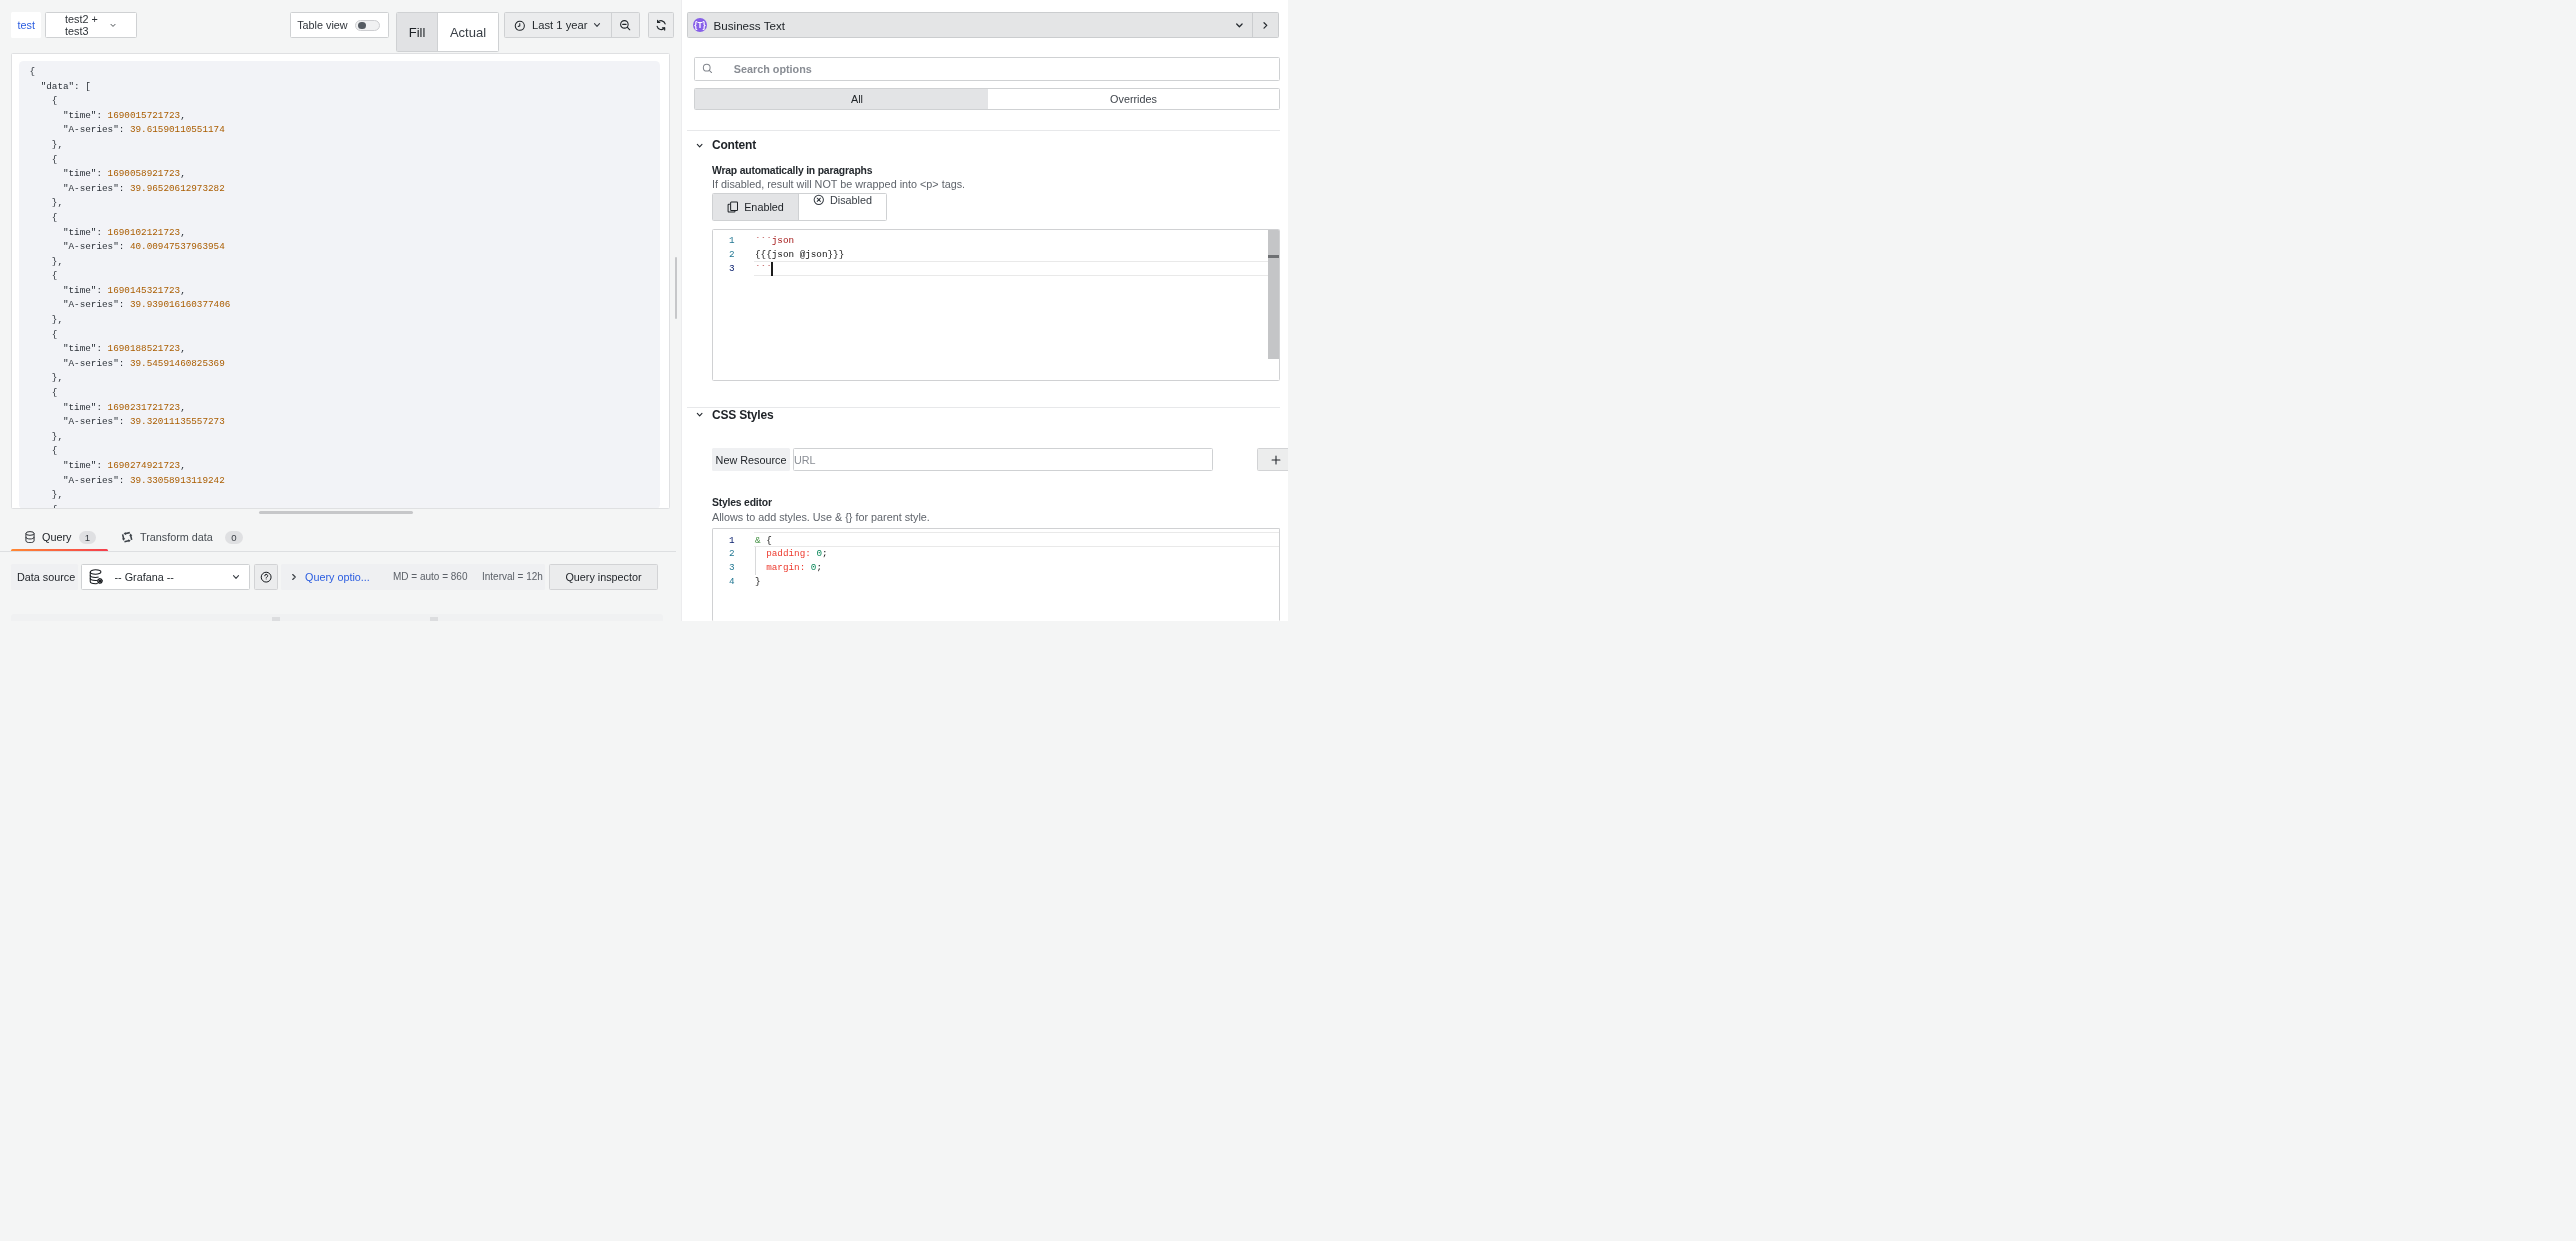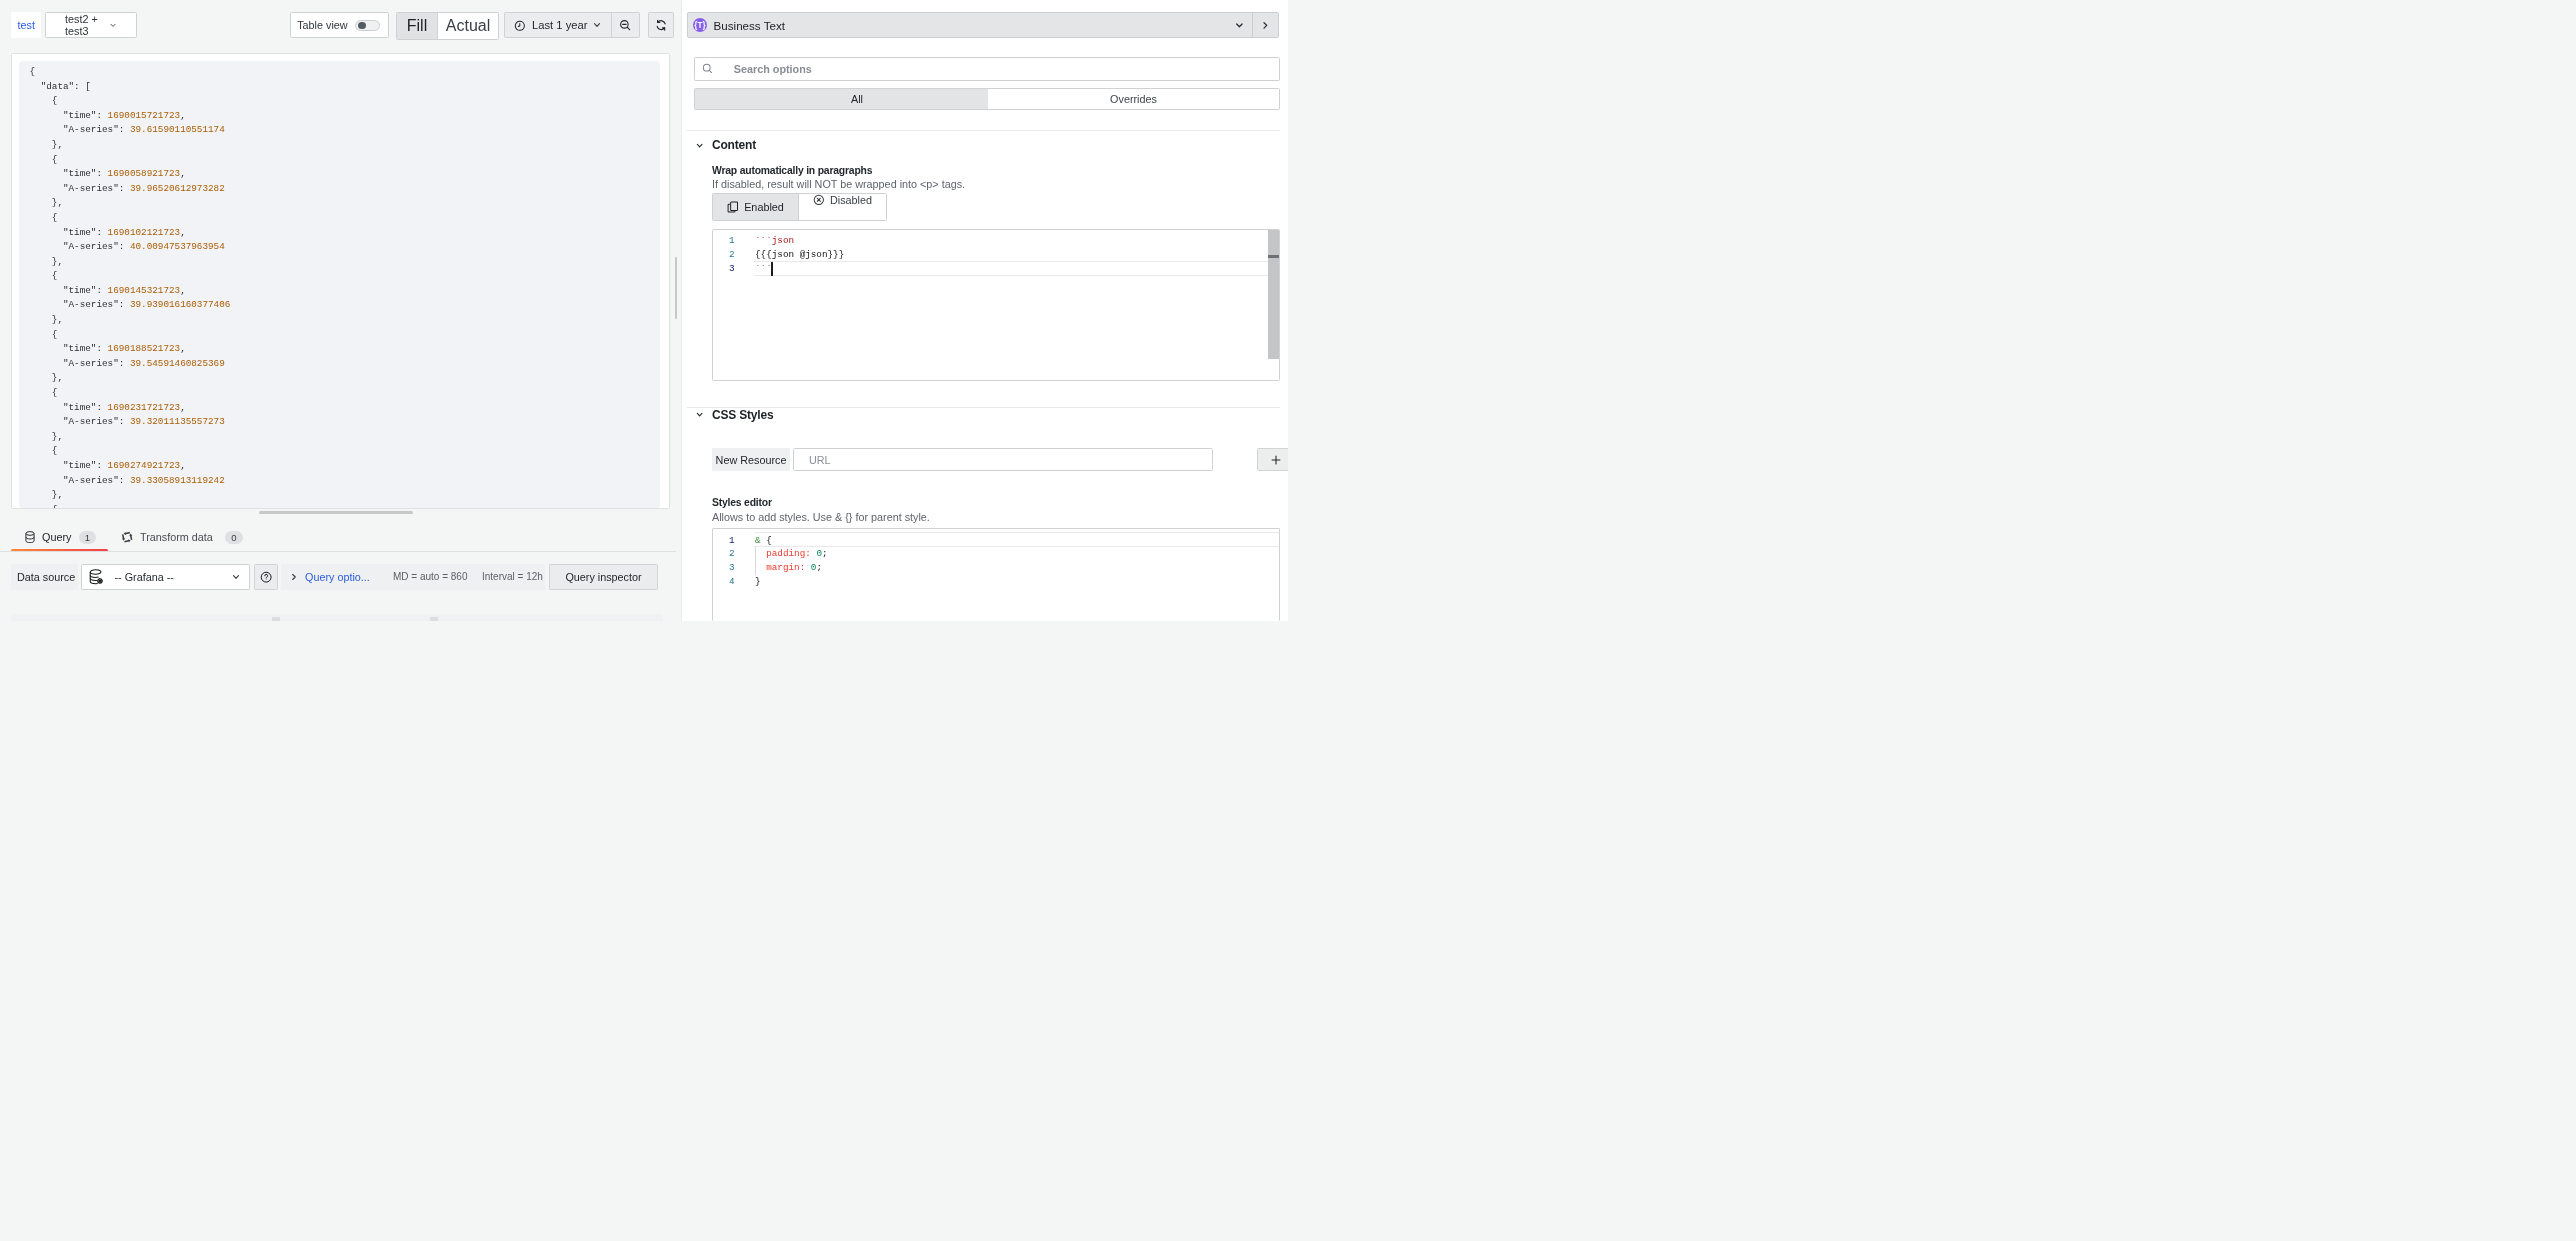--- a/index.html
+++ b/index.html
@@ -8,21 +8,21 @@
 .abs { position:absolute; }
 .flex { display:flex; align-items:center; }
 svg { display:block; }
 
 
 .chip-test { left:11.2px; top:12.3px; width:30px; height:26px; background:#fff; border-radius:1.5px; color:#2b5de0; font-size:10.8px; justify-content:center; }
 .btn-dash { left:45px; top:12.3px; width:92px; height:26px; background:#fff; border:0.8px solid #cfd1d3; border-radius:1.5px; font-size:10.8px; color:#2e3338; padding:0 19px; justify-content:space-between; }
 .tableview { left:290px; top:12.3px; width:99px; height:26px; background:#fff; border:0.8px solid #cfd1d3; border-radius:1.5px; padding:0 7.7px 0 6.2px; justify-content:space-between; font-size:10.8px; color:#30353b; }
 .switch { width:25px; height:11.6px; background:#f0f1f2; border:0.8px solid #cdced1; border-radius:7px; position:relative; }
 .switch .knob { position:absolute; left:1.5px; top:1.2px; width:7.7px; height:7.7px; border-radius:50%; background:#555b62; }
-.fillactual { left:396px; top:12.3px; width:103px; height:28px; background:#fff; border:0.8px solid #cfd1d3; border-radius:1.5px; overflow:hidden; font-size:16px; }
+.fillactual { left:396px; top:12.3px; width:103px; height:40px; background:#fff; border:0.8px solid #cfd1d3; border-radius:1.5px; overflow:hidden; font-size:13px; }
 .fillactual .seg1 { width:41px; height:100%; background:#e1e2e4; border-right:0.8px solid #cfd1d3; display:flex; align-items:center; justify-content:center; color:#1e2226; font-weight:500; }
 .fillactual .seg2 { flex:1; height:100%; display:flex; align-items:center; justify-content:center; color:#393f46; }
 .timegroup { left:504px; top:12.3px; width:136px; height:26px; background:#ebeced; border:0.8px solid #cfd1d3; border-radius:1.5px; }
 .timegroup .tp { flex:1; height:100%; display:flex; align-items:center; padding-left:9.3px; border-right:0.8px solid #cfd1d3; }
 .timegroup .tp span { font-size:11.2px; font-weight:500; color:#1f2428; margin:0 4.6px 0 6.2px; }
 .timegroup .zo { width:27px; height:100%; display:flex; align-items:center; justify-content:center; }
 .refresh { left:648px; top:12.3px; width:25.5px; height:26px; background:#ebeced; border:0.8px solid #cfd1d3; border-radius:1.5px; justify-content:center; }
 
 
 .ptitle { left:687px; top:12.3px; width:592px; height:26px; background:#e4e5e6; border:0.8px solid #cbcdcf; border-radius:1.5px; }
@@ -76,21 +76,21 @@
 .monaco .ln.act { color:#0b216f; }
 .monaco .cl { position:absolute; left:41px; right:0; border-top:0.9px solid #e9e9e9; border-bottom:0.9px solid #e9e9e9; box-sizing:border-box; }
 .monaco .code { position:absolute; left:42px; font-family:"Liberation Mono", monospace; font-size:9.3px; white-space:pre; color:#111; }
 .mred { color:#a31515; }
 .mgreen { color:#3e8e3e; }
 .mnum { color:#098658; }
 .mprop { color:#ed3b2f; }
 
 
 .nrlabel { left:712px; top:448px; width:78px; height:23px; background:#eff0f2; border-radius:1.5px; font-size:10.8px; font-weight:500; color:#22262b; justify-content:center; }
-.urlinput { left:793px; top:448px; width:420px; height:23px; background:#fff; border:0.8px solid #cfd1d3; border-radius:1.5px; padding-left:15px; font-size:10.8px; color:#8a8e95; }
+.urlinput { left:793px; top:448px; width:420px; height:23px; background:#fff; border:0.8px solid #cfd1d3; border-radius:1.5px; padding-left:0; font-size:10.8px; color:#8a8e95; }
 .addbtn { left:1217px; top:448px; width:64px; height:23px; background:#eceded; border:0.8px solid #d2d3d5; border-radius:1.5px; justify-content:center; gap:7px; font-size:10.8px; font-weight:500; color:#22262b;margin-left:40px; }
 </style>
 </head>
 <body>
 
 <div class="abs flex chip-test">test</div>
 <div class="abs flex btn-dash">
     <span>test2 + test3</span>
     <svg width="10.8" height="10.8" viewBox="0 0 14 14" fill="none" stroke="#3a3f45" stroke-width="1.6" stroke-linecap="round" stroke-linejoin="round">
       <path d="M3.5 5.2l3.5 3.6 3.5-3.6"></path>

